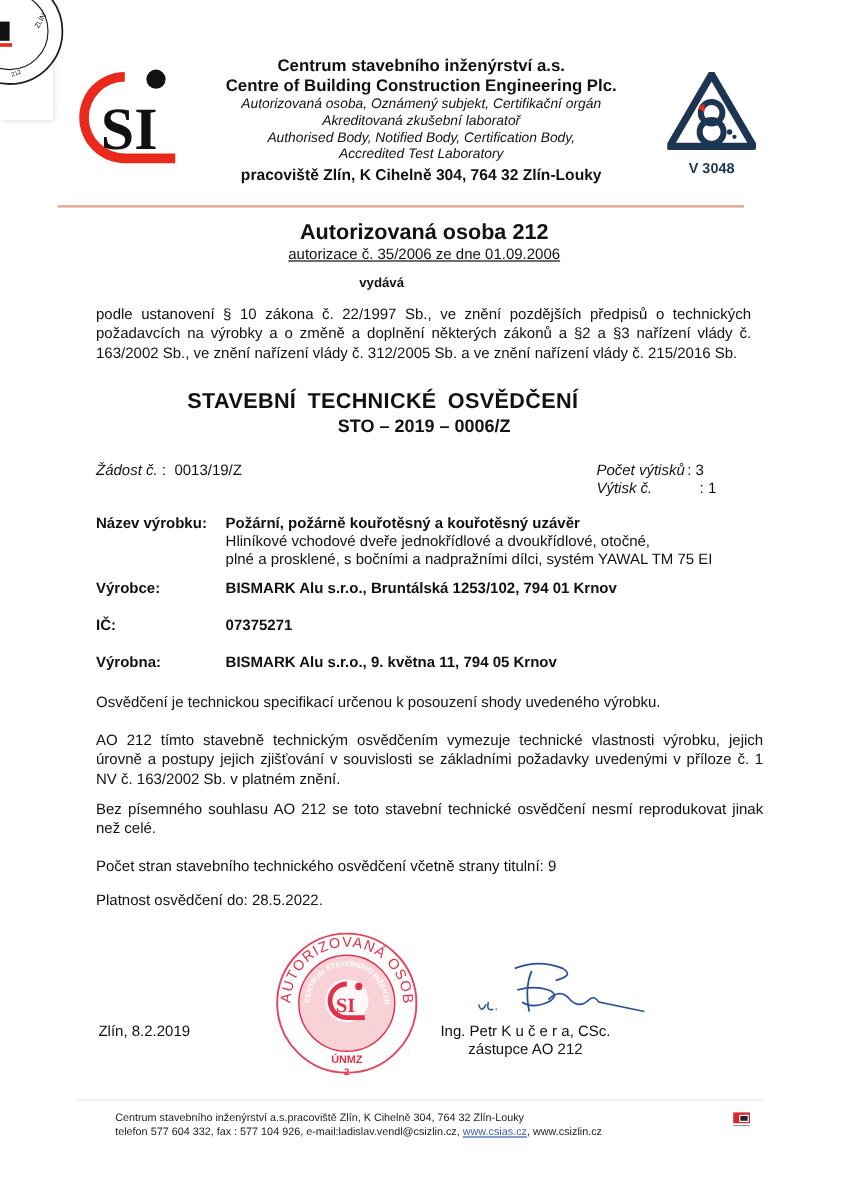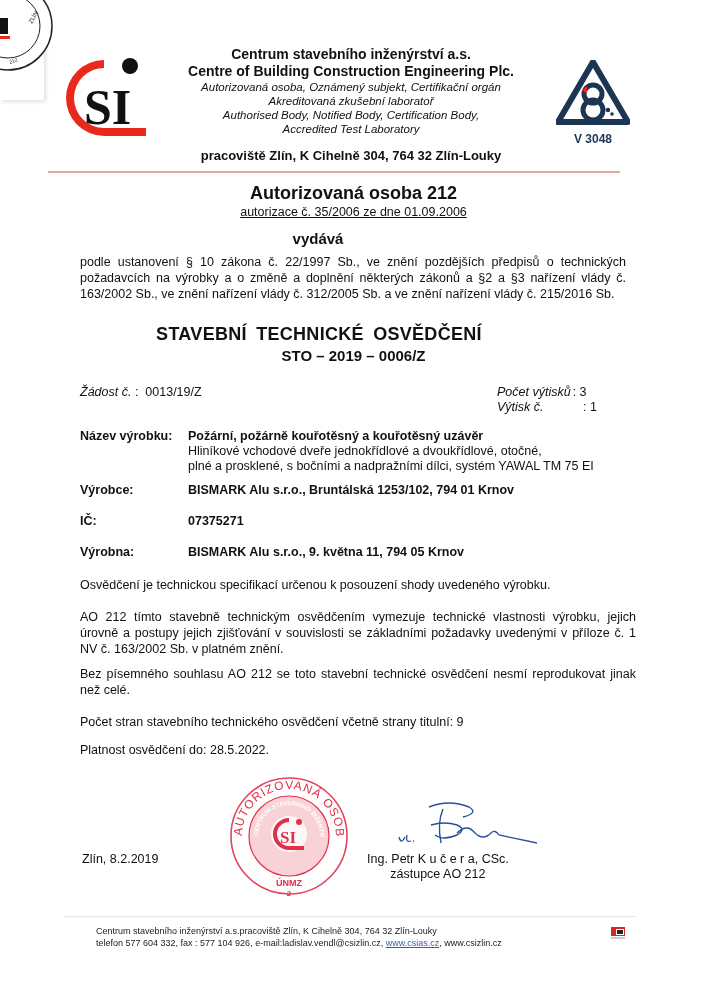--- a/index.html
+++ b/index.html
@@ -10,28 +10,28 @@
   .abs { position: absolute; }
   
   .corner-stamp { left: -40px; top: -22px; width: 96px; height: 96px; }
   .corner-shadow { left: 0; top: 0; width: 44px; height: 100px; box-shadow: 2px 2px 4px rgba(0,0,0,0.12); }
 
   .logo-csi { left: 58px; top: 52px; width: 92px; height: 88px; }
   .header-block { left: 170px; top: 46px; width: 362px; text-align: center; }
   .header-block .l1 { font-weight: bold; font-size: 14px; line-height: 17px; }
   .header-block .l2 { font-weight: bold; font-size: 14px; line-height: 17px; }
   .header-block .it { font-style: italic; font-size: 11.5px; line-height: 14px; }
-  .header-block .addr { font-weight: bold; font-size: 13px; line-height: 17px; margin-top: 11px; text-align: center; }
+  .header-block .addr { font-weight: bold; font-size: 13px; line-height: 17px; margin-top: 1px; text-align: center; }
   .cai-logo { left: 556px; top: 60px; width: 74px; height: 86px; }
 
   .red-rule { left: 48px; top: 171px; width: 572px; height: 2px; background: #e3a79a; }
 
   .title-ao { left: 0; width: 707px; top: 183px; text-align: center; font-weight: bold; font-size: 18px; }
   .subtitle-ao { left: 0; width: 707px; top: 205px; text-align: center; font-size: 12.5px; text-decoration: underline; }
-  .vydava { left: 0; width: 636px; top: 230px; text-align: center; font-weight: bold; font-size: 15px; }
+  .vydava { left: 0; width: 636px; top: 230px; text-align: center; font-weight: bold; font-size: 11px; }
 
   .legal-para { left: 80px; top: 254px; width: 546px; font-size: 12.5px; line-height: 16px; text-align: justify; }
 
   .cert-title { left: 0; width: 638px; top: 324px; text-align: center; font-weight: bold; font-size: 18px; letter-spacing: 0.3px; word-spacing: 4px; }
   .cert-number { left: 0; width: 707px; top: 347px; text-align: center; font-weight: bold; font-size: 15px; }
 
   .zadost { left: 80px; top: 385px; font-size: 12.5px; }
   .zadost .lbl { font-style: italic; }
   .pocet-block { left: 497px; top: 385px; font-size: 12.5px; line-height: 15px; }
   .pocet-block .row { display: flex; }

